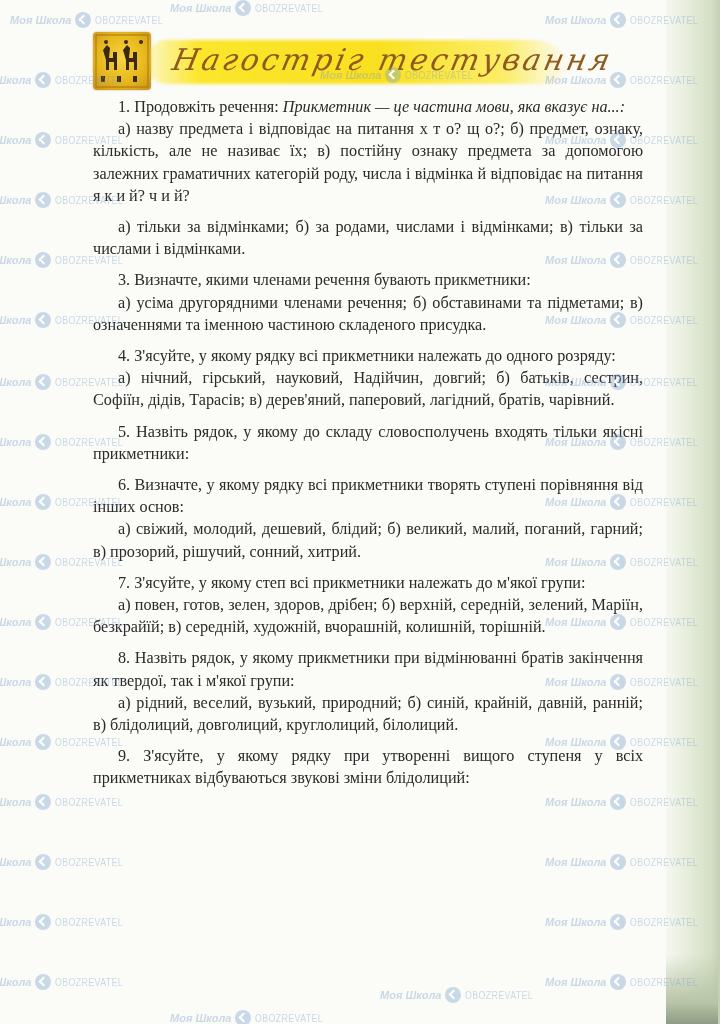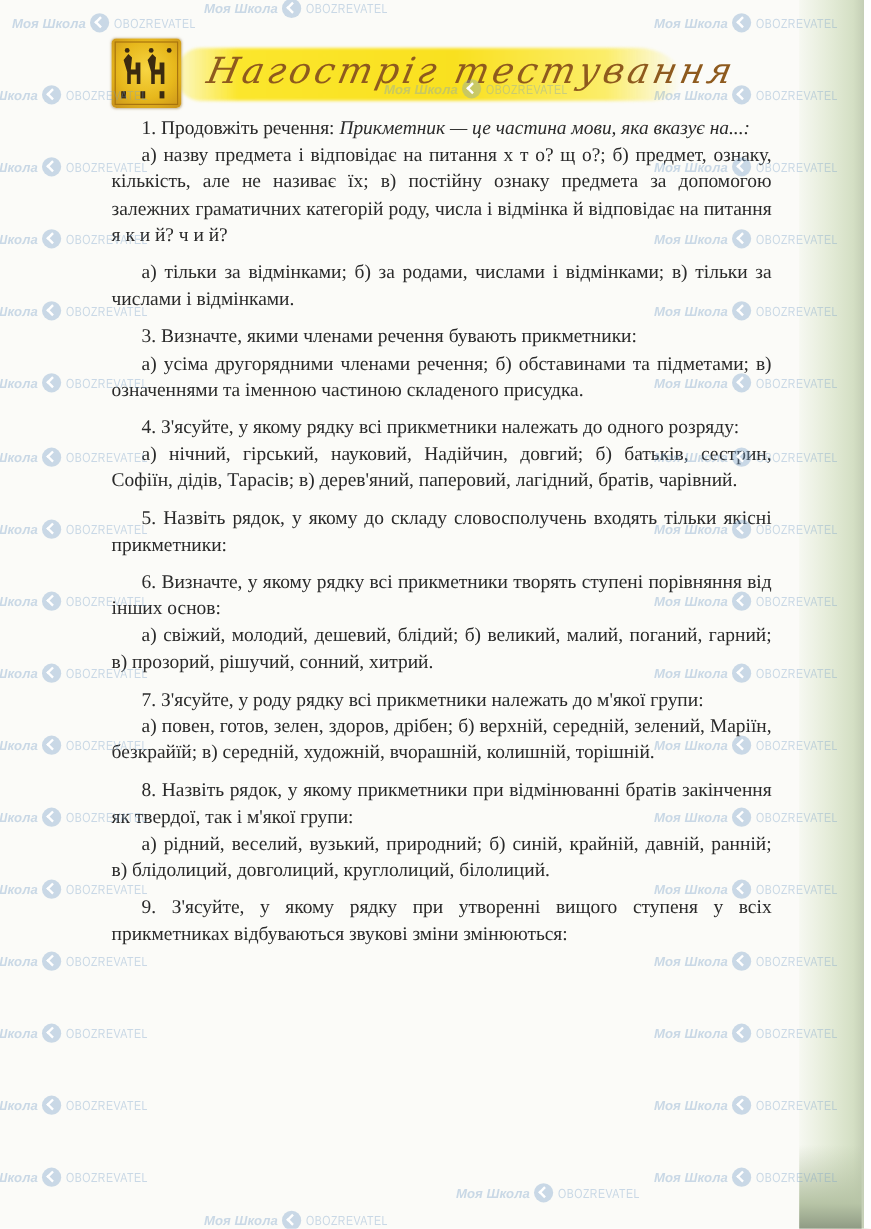--- a/index.html
+++ b/index.html
@@ -122,29 +122,29 @@
       <p class="opts">а) нічний, гірський, науковий, Надійчин, довгий; б) батьків, сестрин, Софіїн, дідів, Тарасів; в) дерев'яний, паперовий, лагідний, братів, чарівний.</p>
     </div>
     <div class="q">
       <p><span>5.</span> <span>Назвіть рядок, у якому до складу словосполучень входять тільки якісні прикметники:</span></p>
     </div>
     <div class="q">
       <p><span>6.</span> <span>Визначте, у якому рядку всі прикметники творять ступені порівняння від інших основ:</span></p>
       <p class="opts">а) свіжий, молодий, дешевий, блідий; б) великий, малий, поганий, гарний; в) прозорий, рішучий, сонний, хитрий.</p>
     </div>
     <div class="q">
-      <p><span>7.</span> <span>З'ясуйте, у роду рядку всі прикметники належать до м'якої групи:</span></p>
+      <p><span>7.</span> <span>З'ясуйте, у якому степ всі прикметники належать до м'якої групи:</span></p>
       <p class="opts">а) повен, готов, зелен, здоров, дрібен; б) верхній, середній, зелений, Маріїн, безкрайїй; в) середній, художній, вчорашній, колишній, торішній.</p>
     </div>
     <div class="q">
       <p><span>8.</span> <span>Назвіть рядок, у якому прикметники при відмінюванні братів закінчення як твердої, так і м'якої групи:</span></p>
       <p class="opts">а) рідний, веселий, вузький, природний; б) синій, крайній, давній, ранній; в) блідолиций, довголиций, круглолиций, білолиций.</p>
     </div>
     <div class="q">
-      <p><span>9.</span> <span>З'ясуйте, у якому рядку при утворенні вищого ступеня у всіх прикметниках відбуваються звукові зміни змінюються:</span></p>
+      <p><span>9.</span> <span>З'ясуйте, у якому рядку при утворенні вищого ступеня у всіх прикметниках відбуваються звукові зміни блідолиций:</span></p>
     </div>
   </div>
 
 
   <div class="wm" style="left:10px;top:10px"><span class="ms">Моя Школа</span><span class="circ"></span><span class="ob">OBOZREVATEL</span></div>
   <div class="wm" style="left:170px;top:-2px"><span class="ms">Моя Школа</span><span class="circ"></span><span class="ob">OBOZREVATEL</span></div>
   <div class="wm" style="left:545px;top:10px"><span class="ms">Моя Школа</span><span class="circ"></span><span class="ob">OBOZREVATEL</span></div>
   <div class="wm" style="left:-30px;top:70px"><span class="ms">Моя Школа</span><span class="circ"></span><span class="ob">OBOZREVATEL</span></div>
   <div class="wm" style="left:320px;top:65px"><span class="ms">Моя Школа</span><span class="circ"></span><span class="ob">OBOZREVATEL</span></div>
   <div class="wm" style="left:545px;top:70px"><span class="ms">Моя Школа</span><span class="circ"></span><span class="ob">OBOZREVATEL</span></div>

